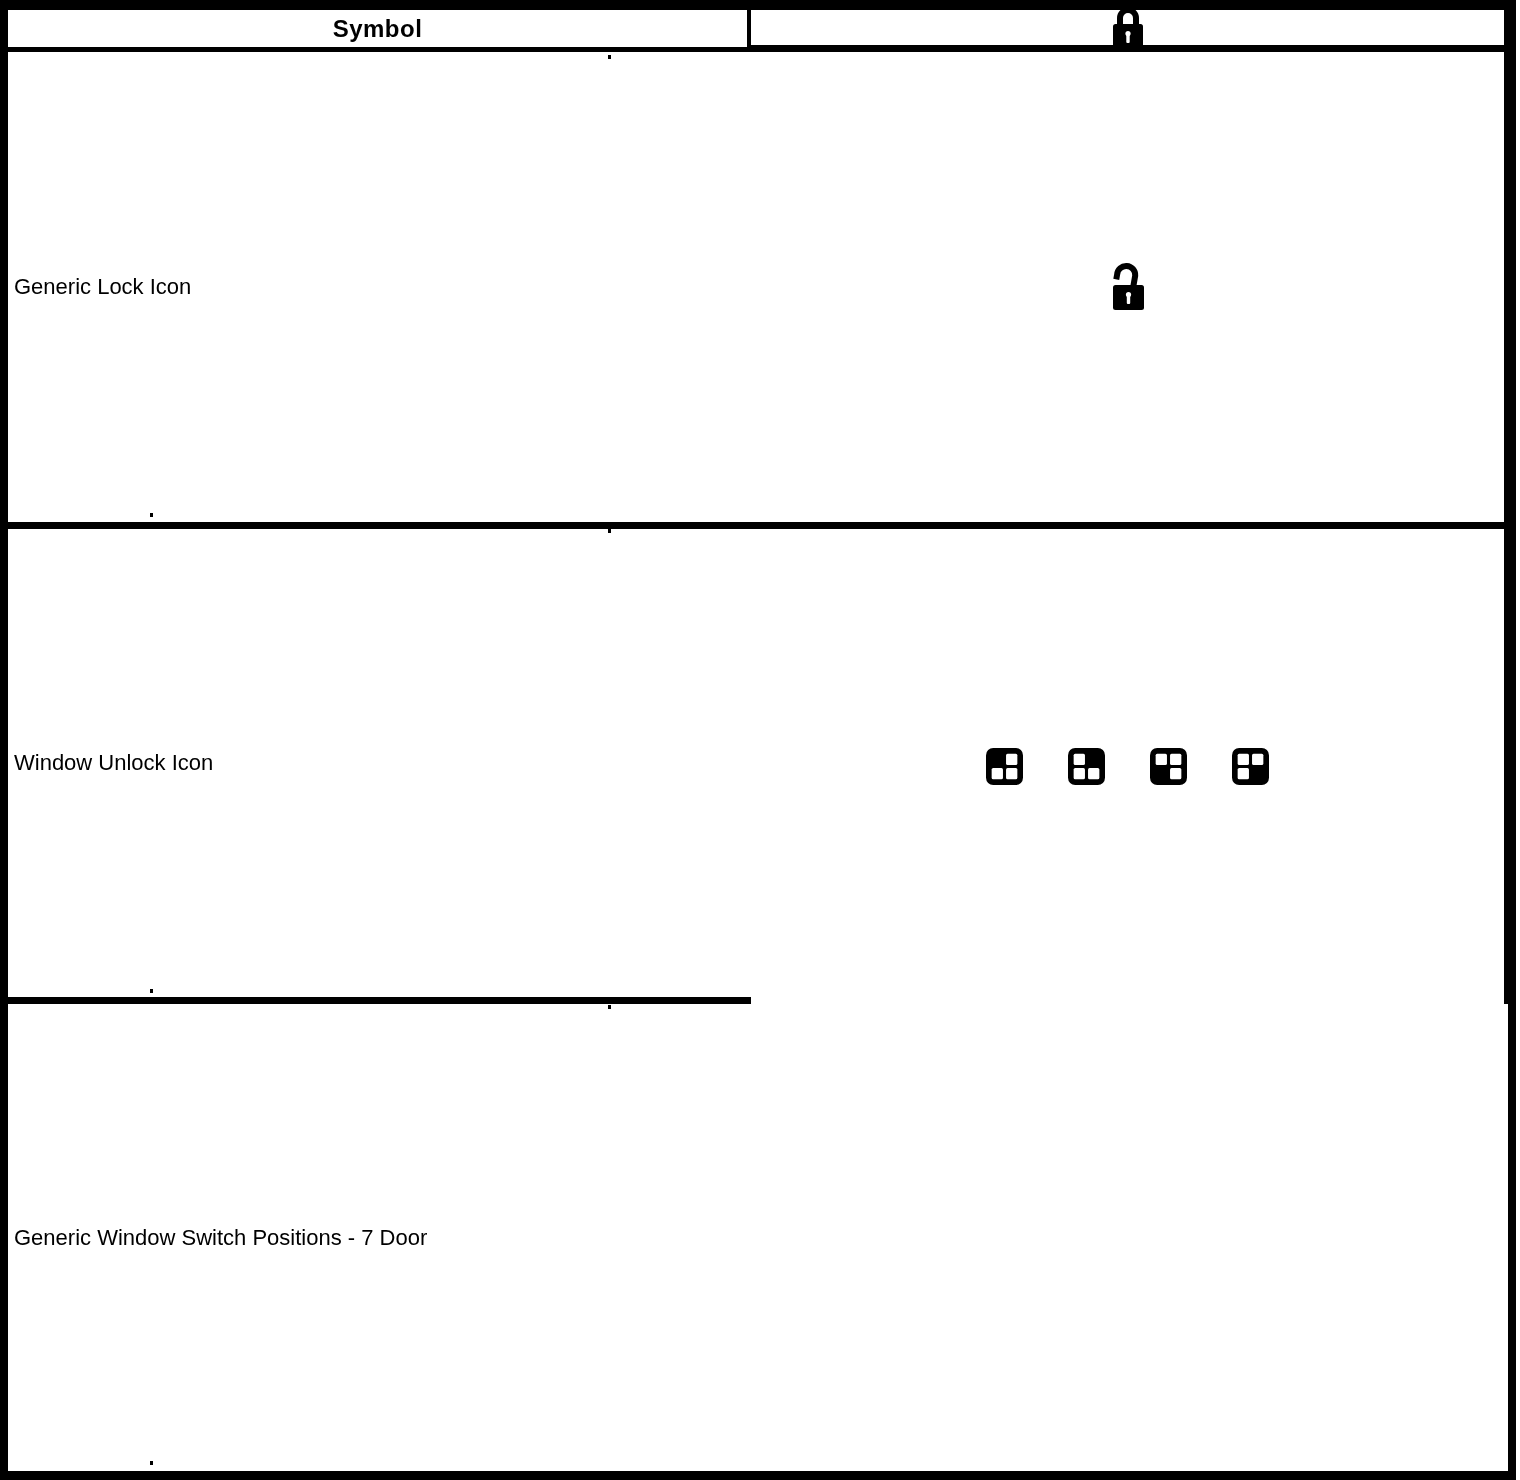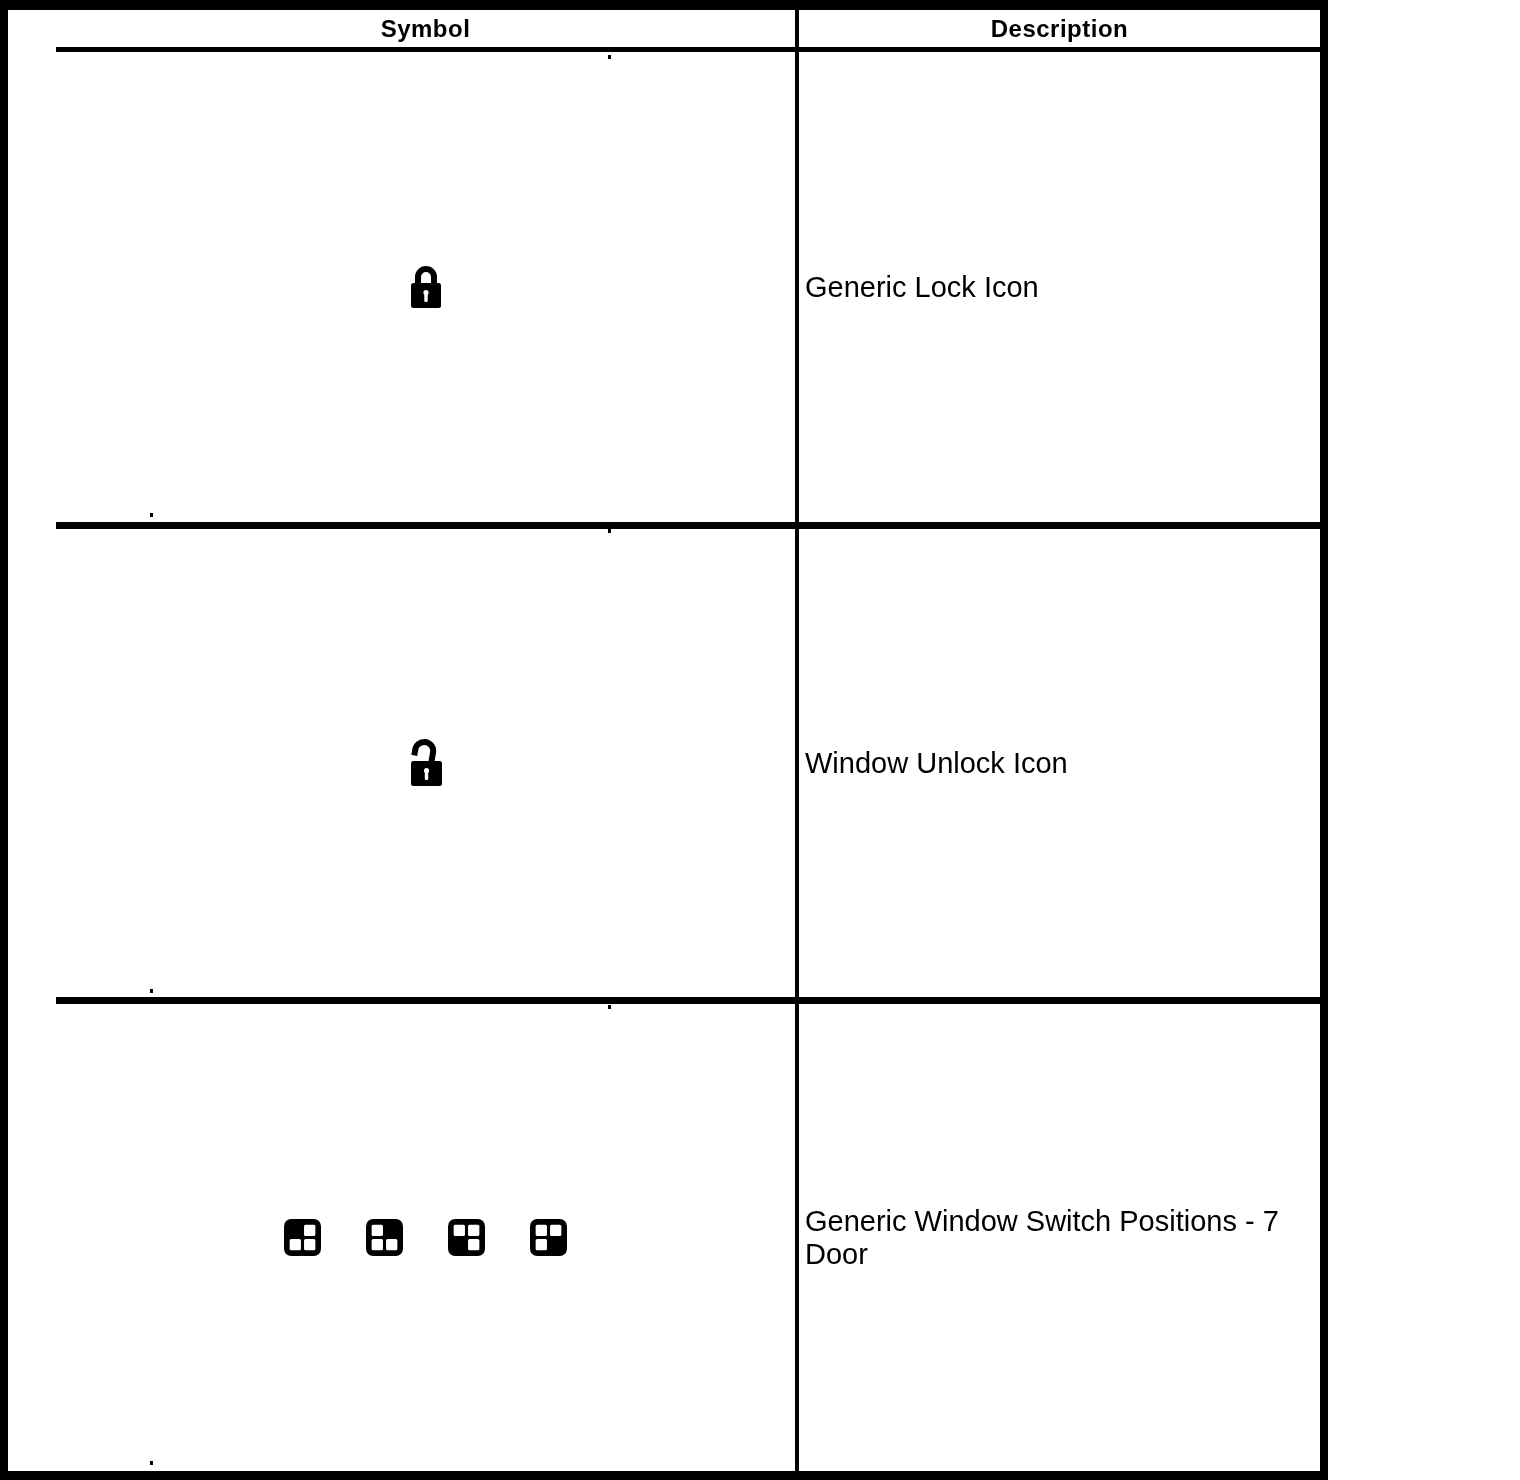--- a/index.html
+++ b/index.html
@@ -4,28 +4,27 @@
 <style>
   html, body {
     margin: 0;
     padding: 0;
     background: #ffffff;
     font-family: "Liberation Sans", sans-serif;
     color: #000000;
   }
   .page {
     position: relative;
-    width: 1328px;
+    width: 1516px;
     height: 1480px;
     box-sizing: border-box;
     border-style: solid;
     border-color: #000000;
     border-width: 10px 8px 9px 8px;
     background: #ffffff;
-    padding-left: 48px;
   }
   .symbol-table {
     display: grid;
     grid-template-columns: 743px 1fr;
     grid-template-rows: 42px 477px 475px 1fr;
     width: 100%;
     height: 100%;
   }
   .cell {
     box-sizing: border-box;
@@ -44,21 +43,21 @@
   .row-divider { border-bottom: 7px solid #000000; }
   .symbol-cell {
     display: flex;
     align-items: center;
     justify-content: center;
   }
   .desc-cell {
     display: flex;
     align-items: center;
     padding-left: 6px;
-    font-size: 29px;
+    font-size: 22px;
   }
   .window-icons {
     display: flex;
     align-items: center;
     gap: 45px;
   }
   .icon { display: inline-flex; line-height: 0; }
   .speck {
     position: absolute;
     width: 3px;
@@ -67,21 +66,20 @@
   }
 </style>
 </head>
 <body>
 
 <div class="page">
 
   <div class="symbol-table">
 
     <div class="cell header-cell col-divider">Symbol</div>
-    <div class="cell header-cell">Description</div>
 
     <div class="cell symbol-cell col-divider row-divider">
       <span class="icon" aria-label="lock-closed-icon">
         <svg width="36" height="46" viewBox="0 0 36 46" xmlns="http://www.w3.org/2000/svg">
           <path d="M 10 22 V 13 A 8 8 0 0 1 26 13 V 22" fill="none" stroke="#000000" stroke-width="6"></path>
           <rect x="3" y="19" width="30" height="25" rx="2.5" fill="#000000"></rect>
           <circle cx="18" cy="28.5" r="2.6" fill="#ffffff"></circle>
           <rect x="16.3" y="28.5" width="3.4" height="9.5" rx="1" fill="#ffffff"></rect>
         </svg>
       </span>

